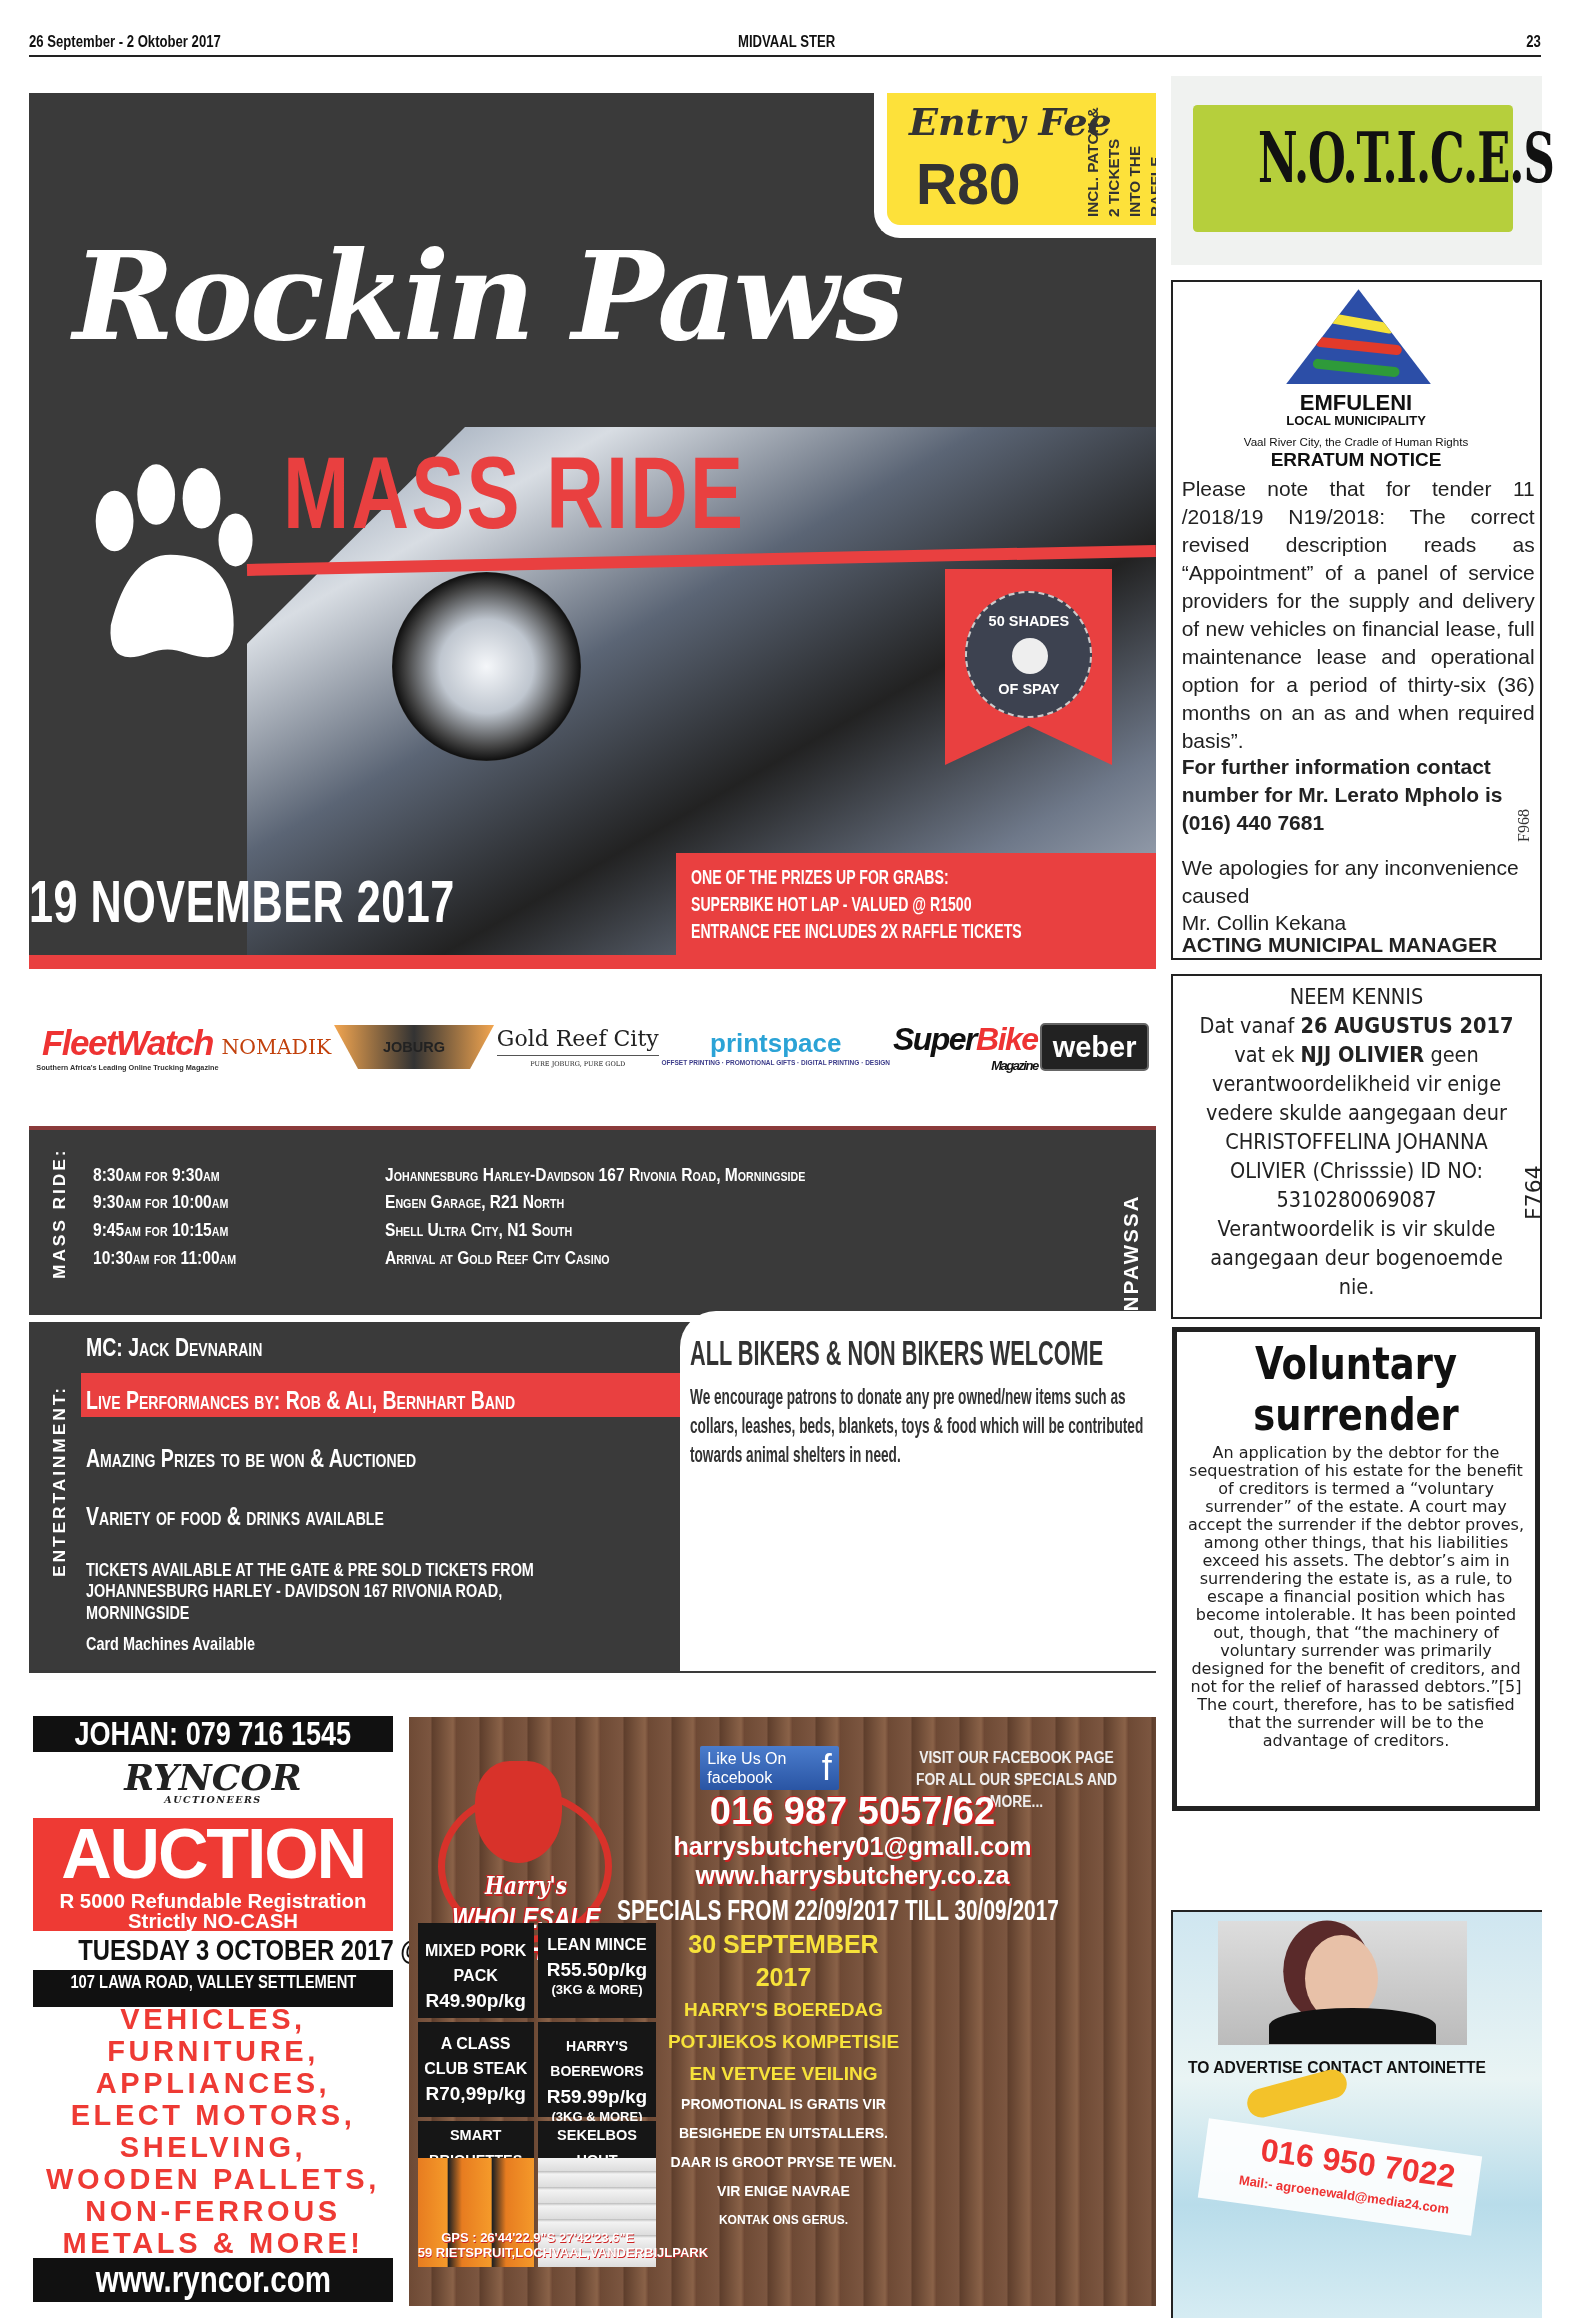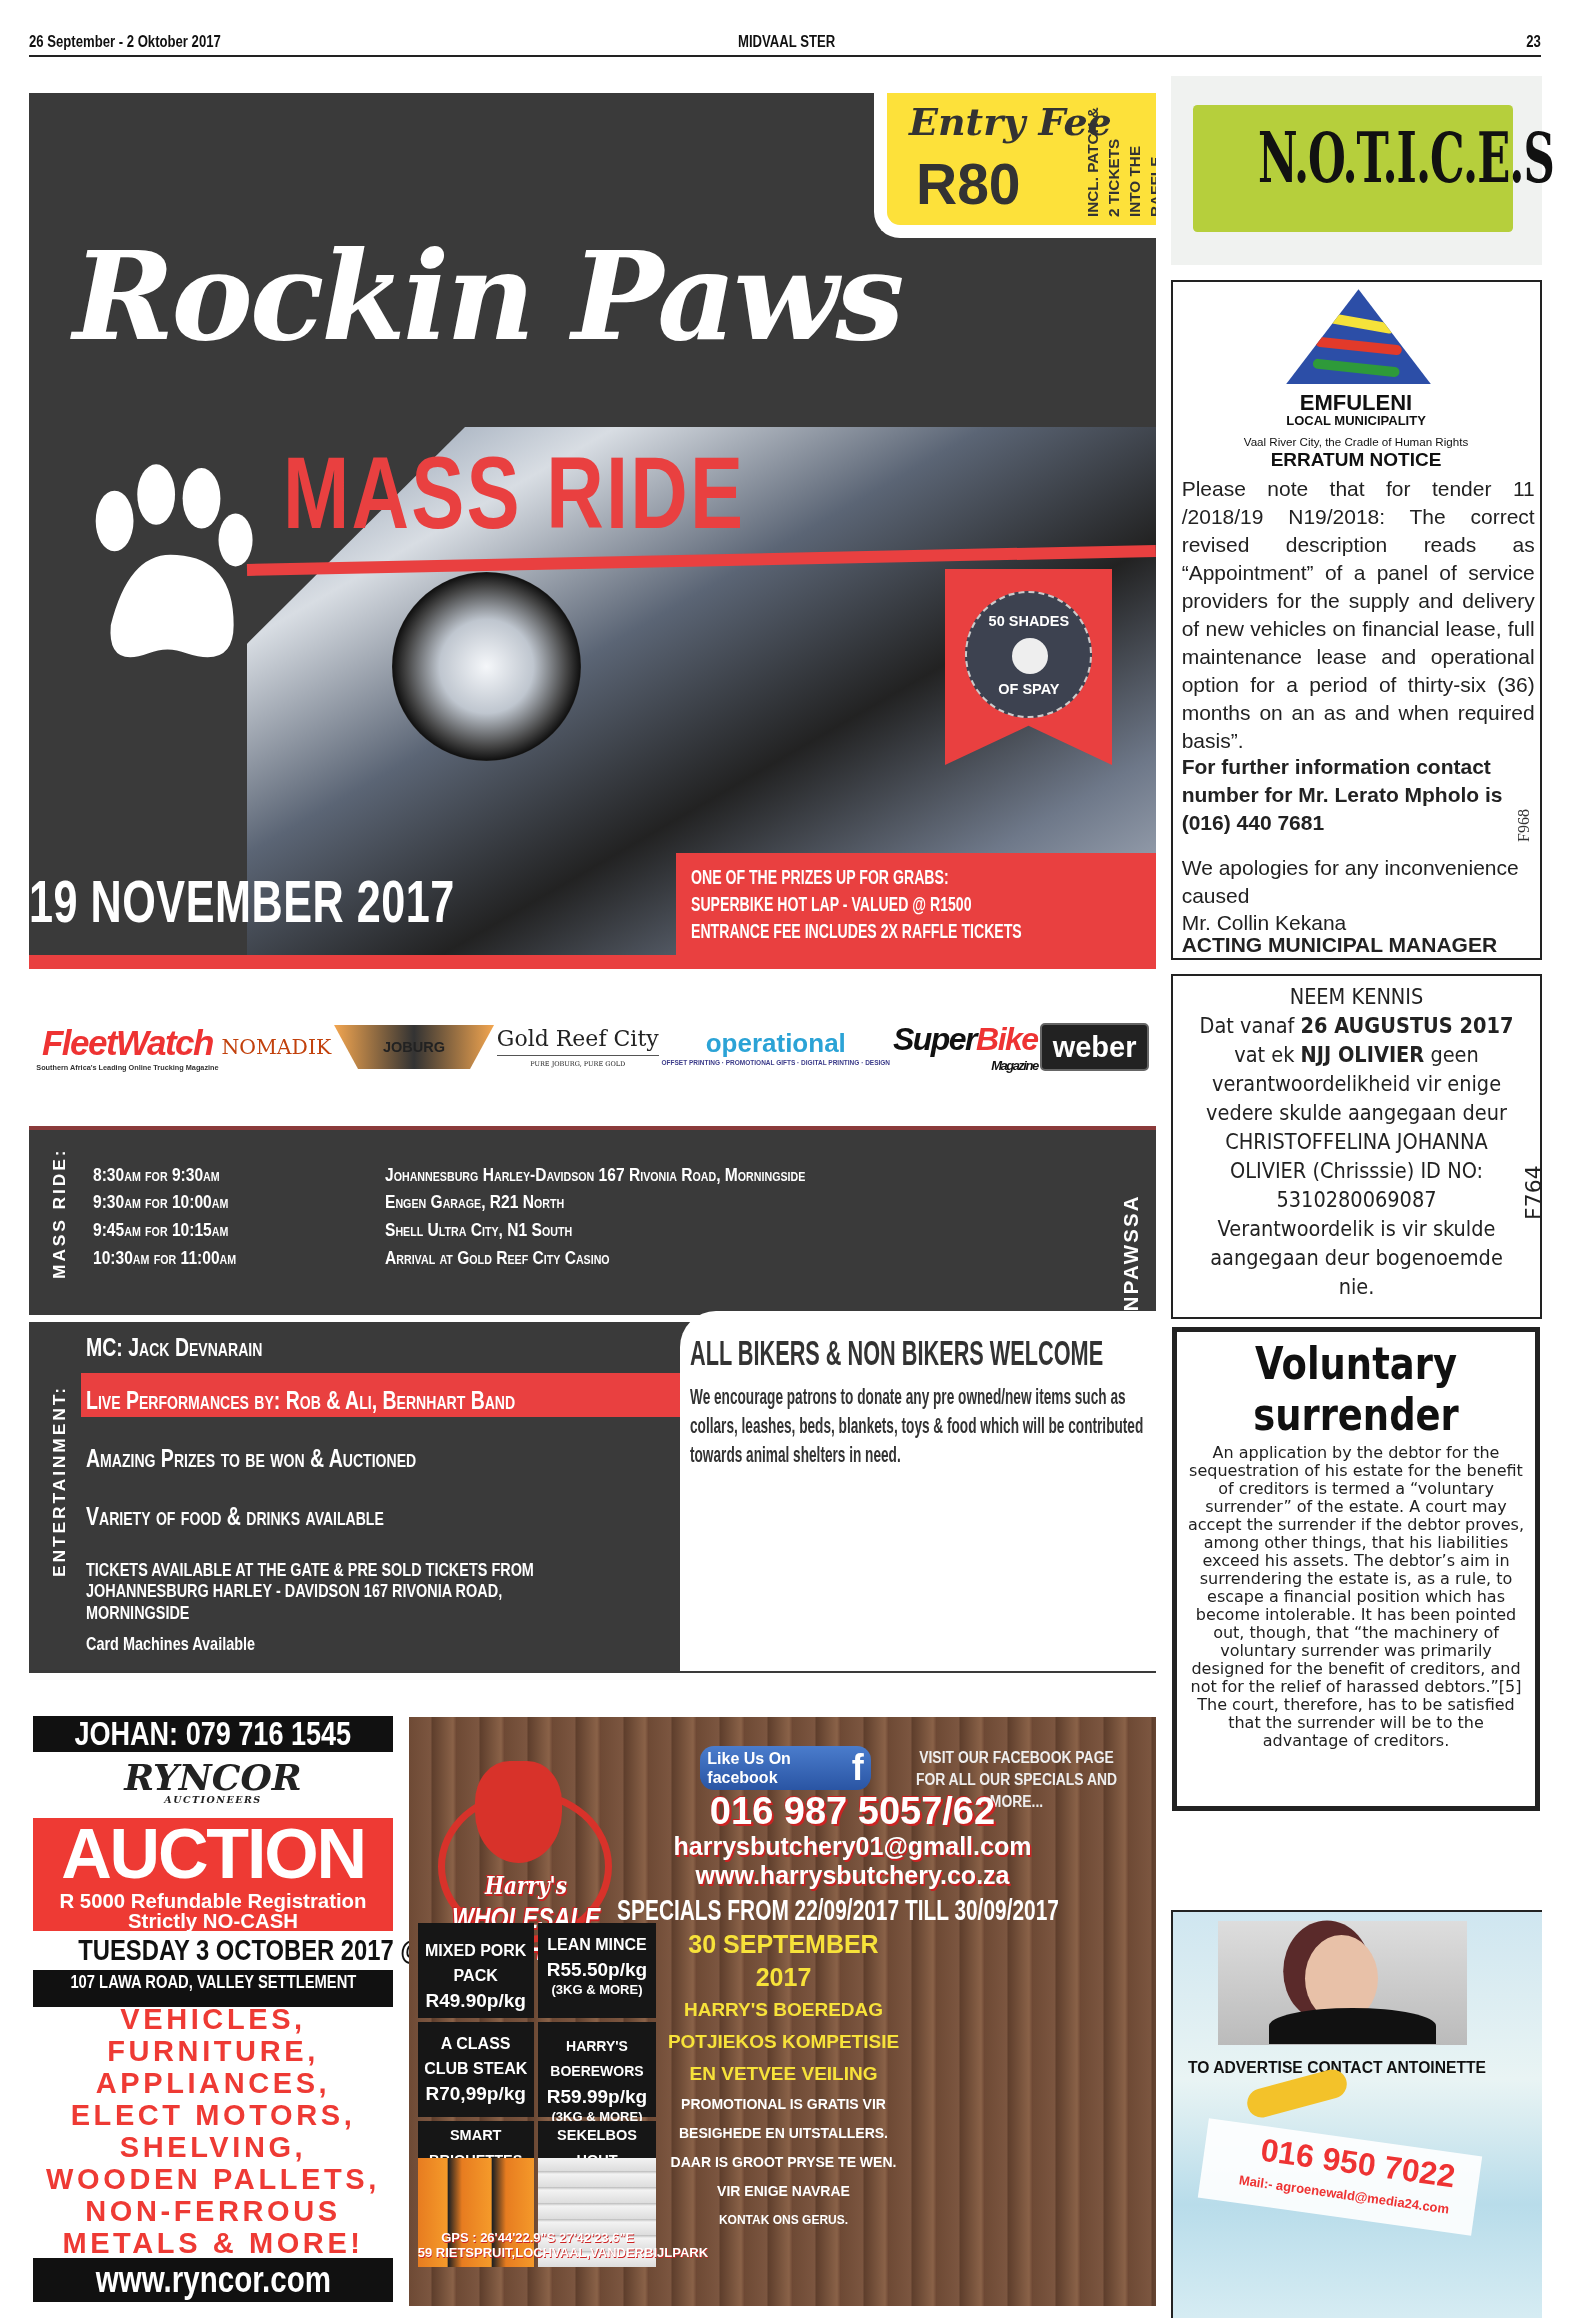--- a/index.html
+++ b/index.html
@@ -116,21 +116,21 @@
   .ry-addr { left: 0; top: 254px; width: 360px; height: 37px; background: #111; color: #fff; font-weight: bold; font-size: 18px; line-height: 25px; white-space: nowrap; }
   .ry-list { left: 0; top: 287px; width: 360px; color: #ee3a34; font-weight: bold; font-size: 29px; line-height: 32px; letter-spacing: 3.6px; }
   .ry-web { left: 0; top: 542px; width: 360px; height: 44px; background: #111; color: #fff; font-weight: bold; font-size: 36px; line-height: 44px; }
 
   
   .hb { left: 409px; top: 1717px; width: 747px; height: 589px; background: repeating-linear-gradient(90deg,#6e4a35 0,#7c5640 22px,#5e3e2c 23px,#8a6248 44px,#6a4532 48px); }
   .hb-logo { left: 14.5px; top: 29px; width: 196px; height: 204px; }
   .hb-logo .ring { position:absolute; left: 14.5px; top: 44px; width: 174px; height: 153px; border-radius: 50%; border: 7.3px solid #d8322a; }
   .hb-logo .bull { position:absolute; left: 51px; top: 14.5px; width: 87px; height: 102px; background: #d8322a; border-radius: 40% 40% 50% 50%; }
   .hb-logo .w { position:absolute; left: 0; top: 124px; width: 204px; text-align: center; color: #fff; font-weight: bold; font-style: italic; font-size: 29px; line-height: 32px; text-shadow: 1.5px 1.5px 0 #c22, -1.5px -1.5px 0 #c22; transform: scaleX(0.8); }
-  .hb-fb { left: 291px; top: 29px; width: 171px; height: 44px; background: linear-gradient(#4a7ccc,#2a55a4); border-radius: 14px; color: #fff; font-weight: bold; font-size: 16px; padding: 2.9px 7.3px; line-height: 19px; }
+  .hb-fb { left: 291px; top: 29px; width: 139px; height: 44px; background: linear-gradient(#4a7ccc,#2a55a4); border-radius: 2px; color: #fff; font-weight: normal; font-size: 16px; padding: 2.9px 7.3px; line-height: 19px; }
   .hb-fb .f { position:absolute; right: 7.3px; top: 2.9px; font-size: 36px; line-height: 38px; }
   .hb-visit { left: 473px; top: 29px; width: 269px; text-align: center; color: #eee; font-weight: bold; font-size: 17.4px; line-height: 22px; transform: scaleX(0.8); }
   .hb-phone { left: 189px; top: 73px; width: 509px; text-align: center; color: #fff; font-weight: bold; font-size: 38px; text-shadow: 2.2px 2.2px 0 #c22, -0.7px -0.7px 0 #c22; }
   .hb-mail { left: 160px; top: 115px; width: 567px; text-align: center; color: #fff; font-weight: bold; font-size: 25px; text-shadow: 1.5px 1.5px 0 #c22; }
   .hb-web { left: 160px; top: 144px; width: 567px; text-align: center; color: #fff; font-weight: bold; font-size: 25px; text-shadow: 1.5px 1.5px 0 #c22; }
   .hb-specials { left: 109px; top: 177px; width: 640px; text-align: center; color: #fff; font-weight: bold; font-size: 29px; white-space: nowrap; transform: scaleX(0.72); }
   .hb-card { background: #161616; color: #fff; font-weight: bold; text-align: center; font-size: 19px; line-height: 25px; }
   .hb-card small { font-size: 13px; display:block; line-height: 16px; }
   .hb-photo1 { left: 8.7px; top: 441px; width: 116px; height: 109px; background: repeating-linear-gradient(90deg,#e77c20 0,#f59a2a 29px,#222 30.5px,#e77c20 44px); }
   .hb-photo2 { left: 129px; top: 441px; width: 118px; height: 109px; background: repeating-linear-gradient(0deg,#ddd 0,#f3f3f3 13px,#bbb 16px); }
@@ -182,21 +182,21 @@
     <div style="top:67px">ENTRANCE FEE INCLUDES 2X RAFFLE TICKETS</div>
   </div>
   <div class="abs rp-bottomred"></div>
 </div>
 
 <div class="abs sponsors">
   <div class="sp sp-fleet"><span>FleetWatch</span><small>Southern Africa's Leading Online Trucking Magazine</small></div>
   <div class="sp sp-nomadik"><span>NOMADIK</span></div>
   <div class="sp sp-joburg"><span>JOBURG</span></div>
   <div class="sp sp-grc"><span>Gold Reef City</span><small>PURE JOBURG, PURE GOLD</small></div>
-  <div class="sp sp-print"><span>operational</span><small>OFFSET PRINTING · PROMOTIONAL GIFTS · DIGITAL PRINTING · DESIGN</small></div>
+  <div class="sp sp-print"><span>printspace</span><small>OFFSET PRINTING · PROMOTIONAL GIFTS · DIGITAL PRINTING · DESIGN</small></div>
   <div class="sp sp-super"><span style="color:#111">Super</span><span>Bike</span><small>Magazine</small></div>
   <div class="sp sp-weber"><span>weber</span></div>
 </div>
 
 <div class="abs sched">
   <div class="abs sched-topline"></div>
   <div class="abs vlabel" style="left:20.4px; top:153px;">MASS RIDE:</div>
 
   <div class="abs sched-row" style="top:38px">8:30am for 9:30am</div>
   <div class="abs sched-loc" style="top:38px">Johannesburg Harley-Davidson 167 Rivonia Road, Morningside</div>

